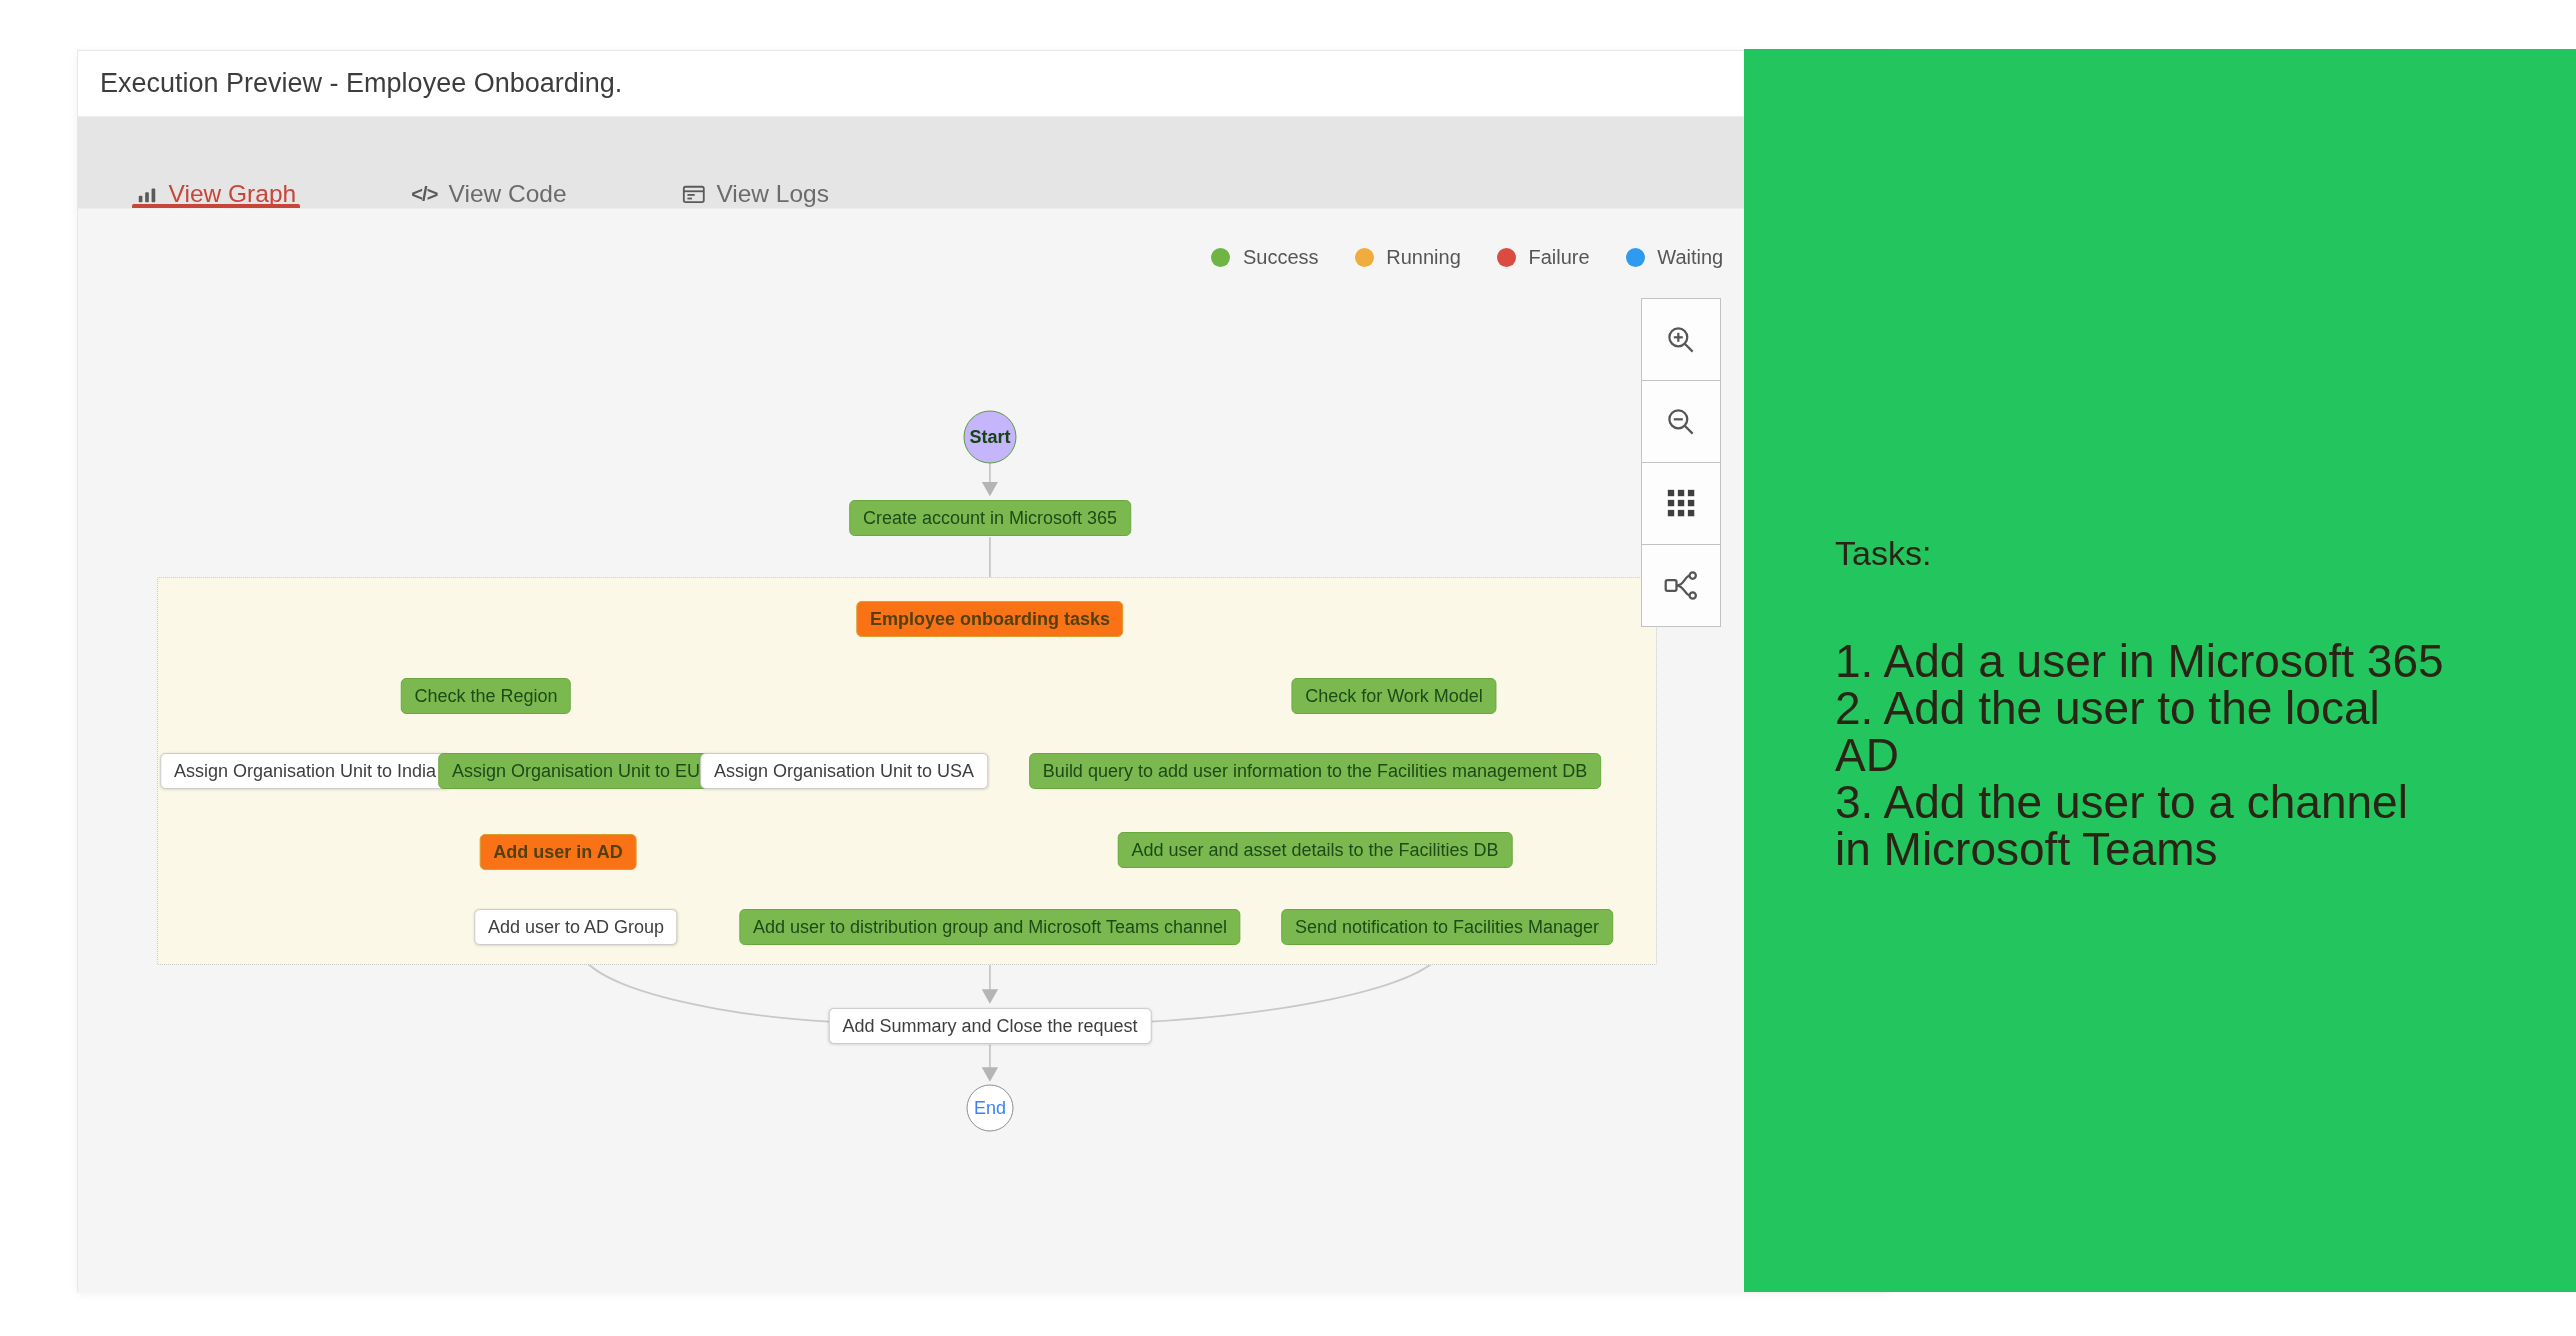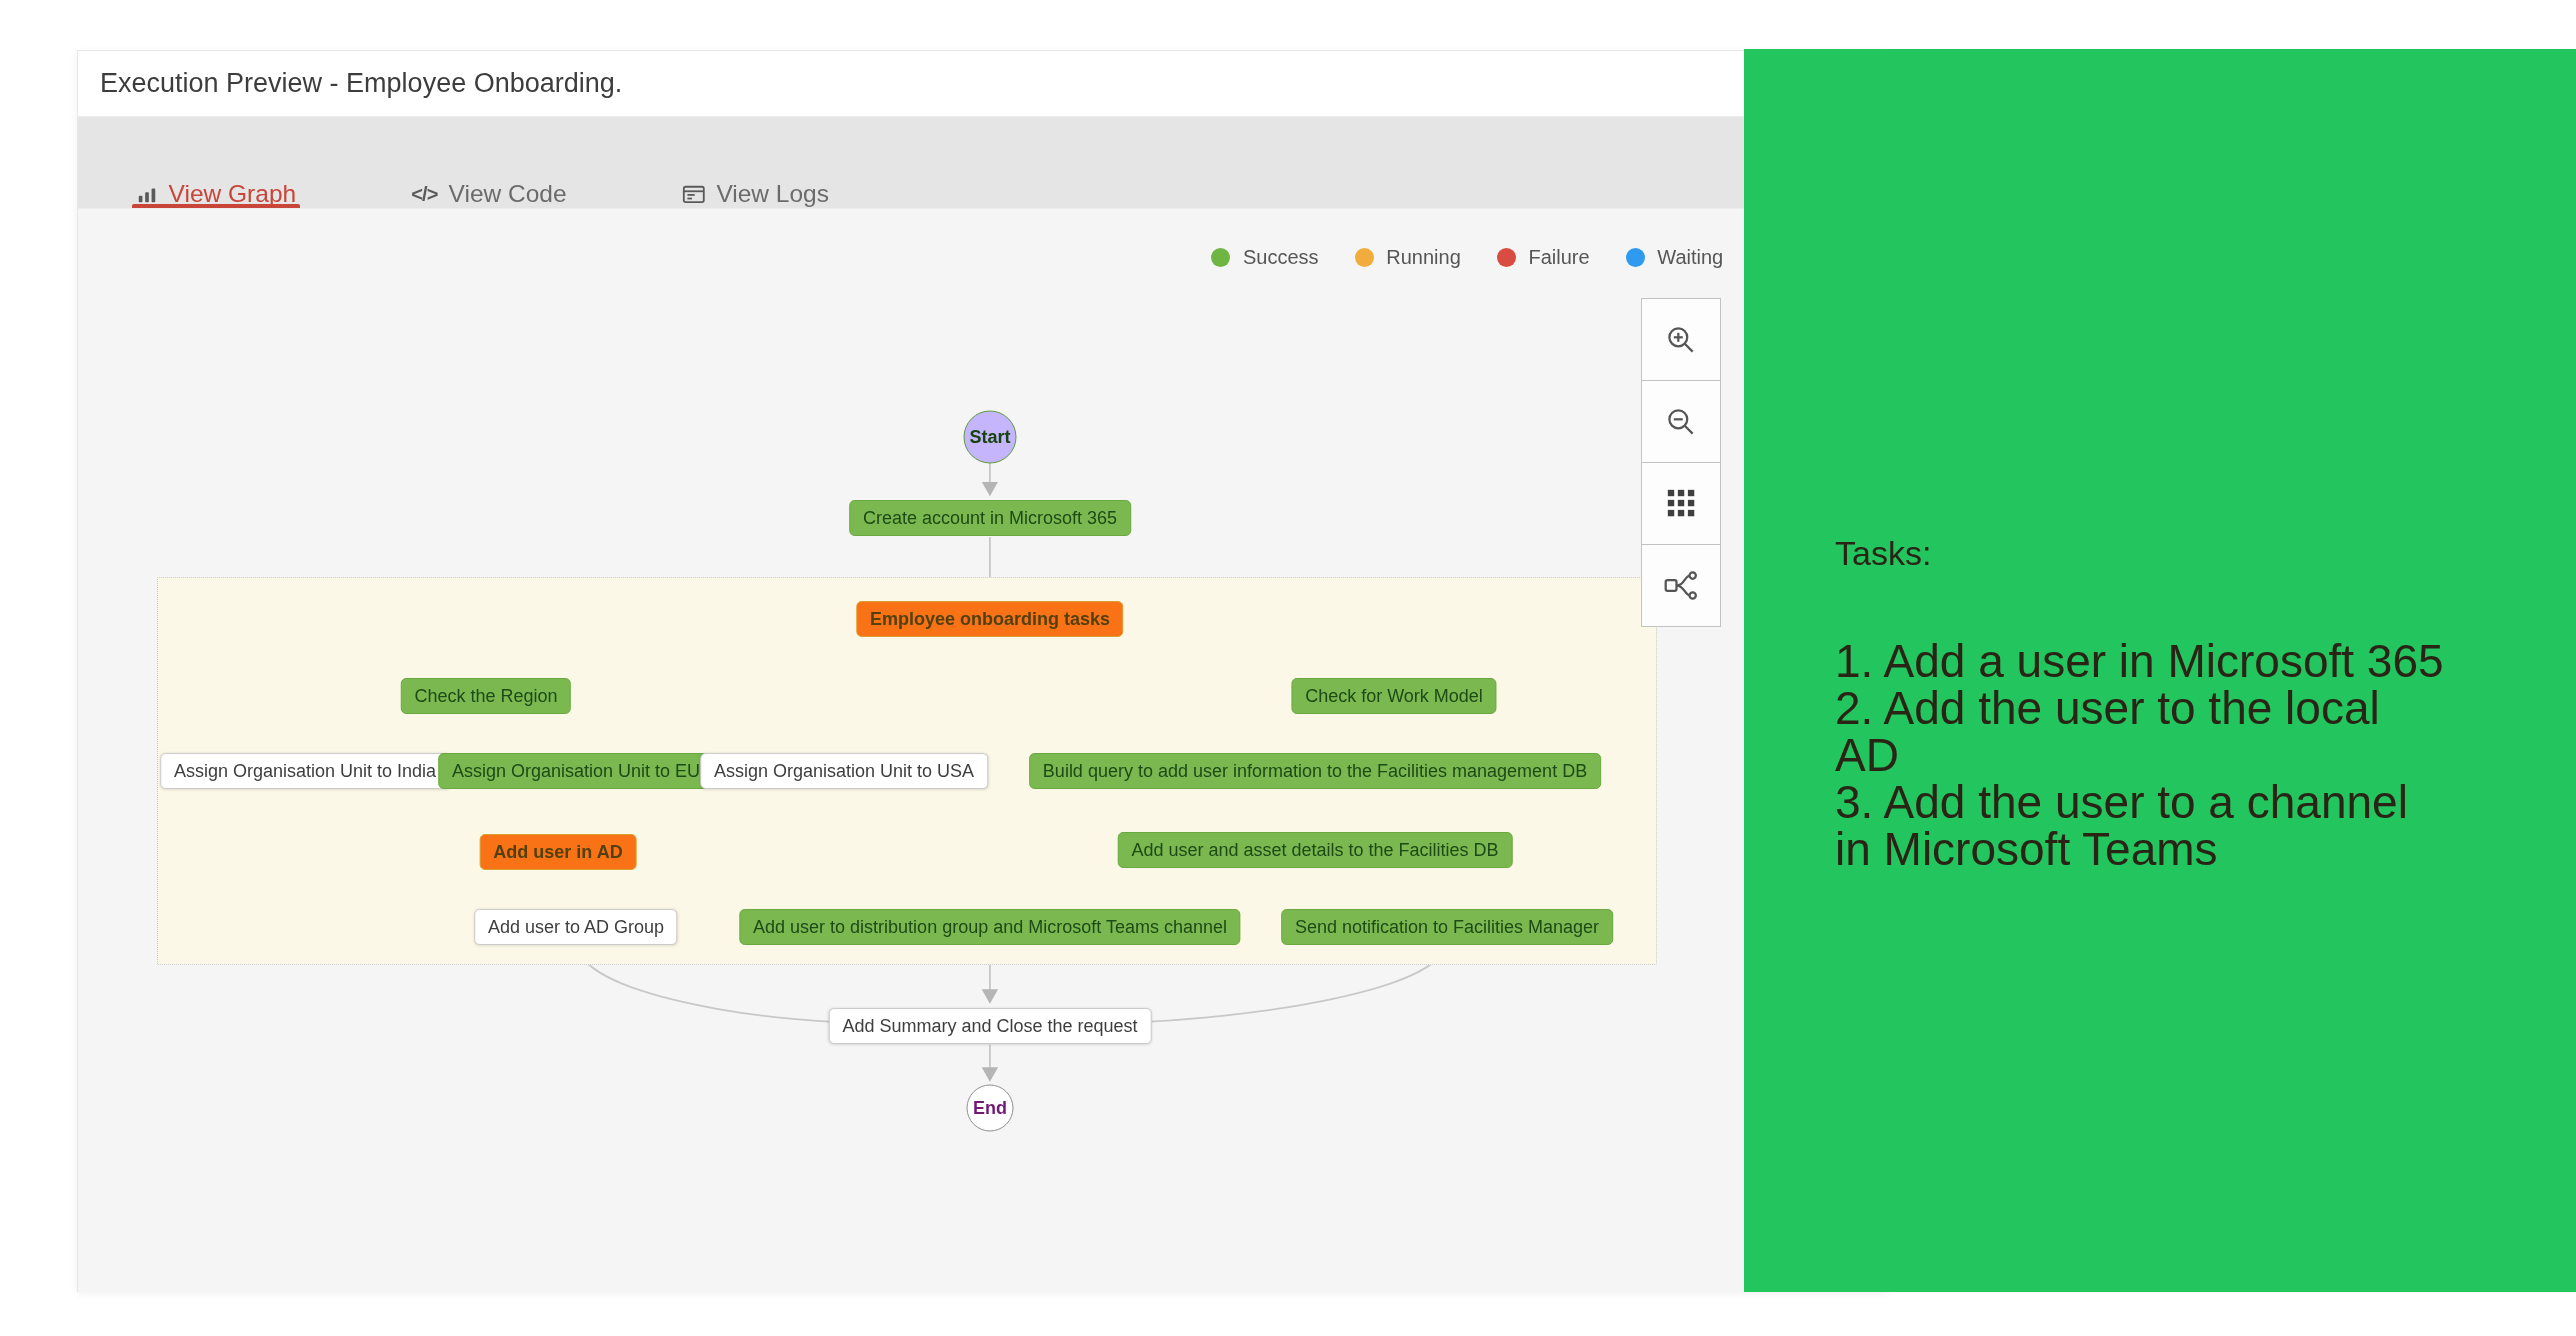--- a/index.html
+++ b/index.html
@@ -75,21 +75,21 @@
   }
   .node.green{background:#7bb950;border:0.9px solid #69a83e;color:#1d4a17;font-weight:normal;}
   .node.orange{background:#f97316;border:0.9px solid #d7a031;color:#53400e;font-weight:bold;}
   .node.white{background:#ffffff;border:0.9px solid #cbcbcb;color:#3e3e3e;
     box-shadow:0 0.9px 2.7px rgba(0,0,0,0.12);}
   .node.circle{
     width:53px;height:53px;border-radius:50%;padding:0;line-height:normal;
     display:flex;align-items:center;justify-content:center;
   }
   .node.start{background:#c4b5fd;border:1.8px solid #5d9b3c;color:#17430f;font-weight:bold;}
-  .node.end{background:#ffffff;border:1.8px solid #909090;color:#701a75;width:47px;height:47px;font-weight:bold;}
+  .node.end{background:#ffffff;border:1.8px solid #909090;color:#3b82f6;width:47px;height:47px;}
   
   .side-panel{
     position:absolute;left:1744px;top:49px;width:842px;height:1243px;
     background:#22c55e;box-sizing:border-box;padding:485px 73px 0 91px;
   }
   .side-heading{font-size:34px;color:#2a2416;}
   .side-list{margin-top:65px;width:616px;font-size:46px;line-height:47px;color:#2a2416;}
   .side-item{display:block;}
 </style>
 </head>

